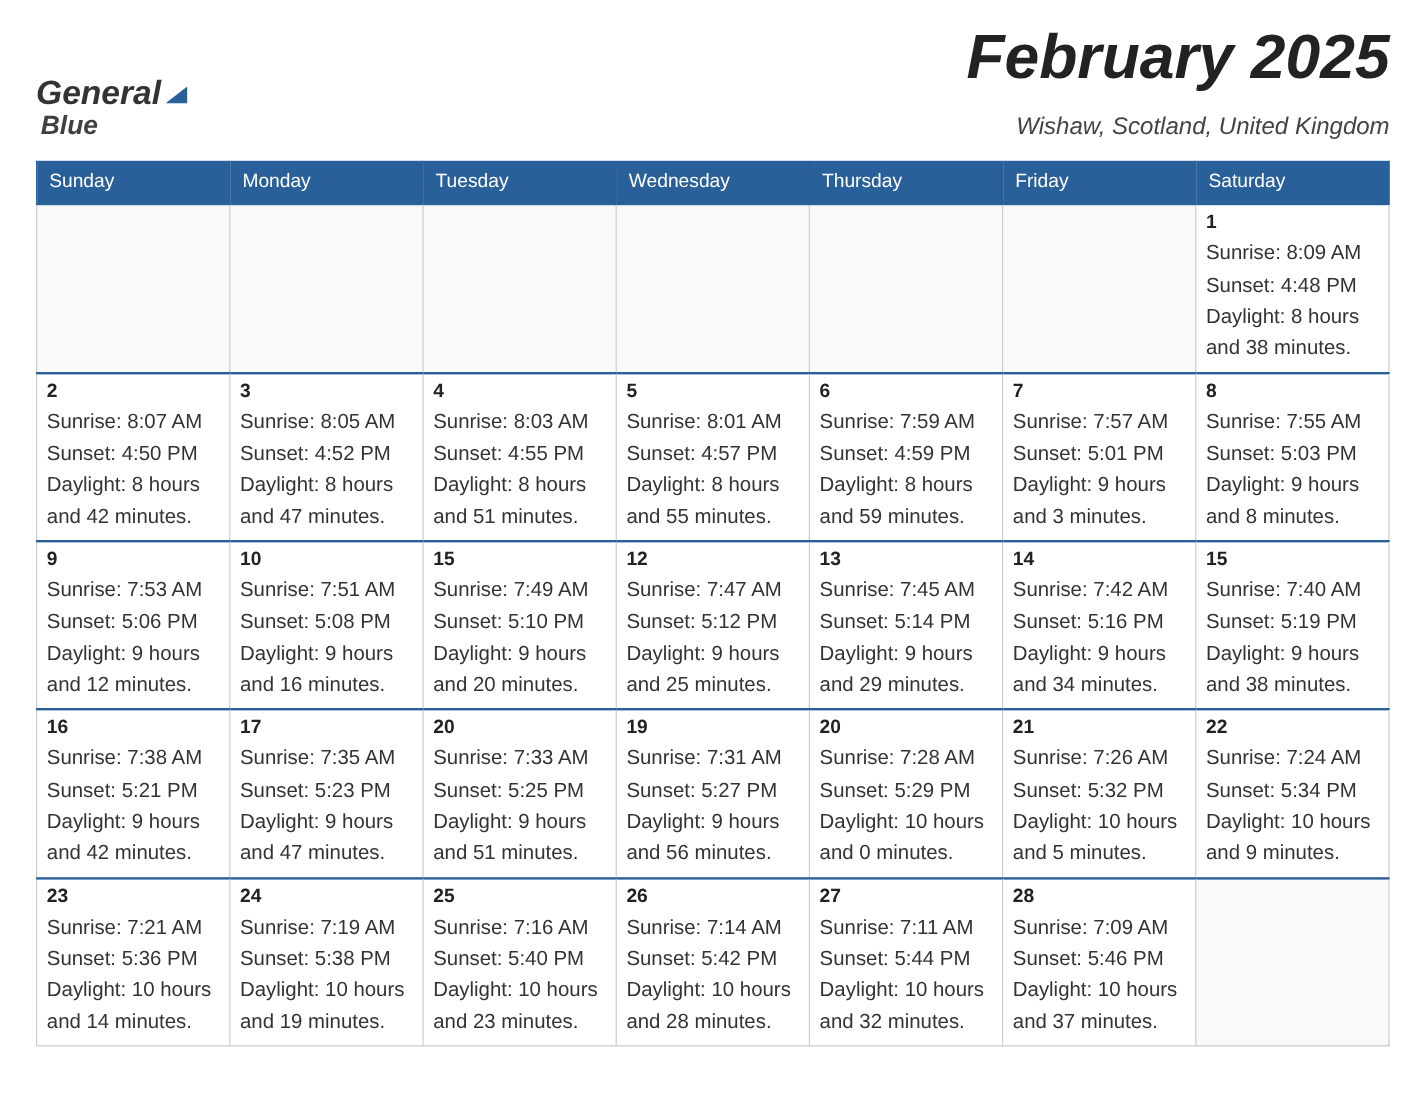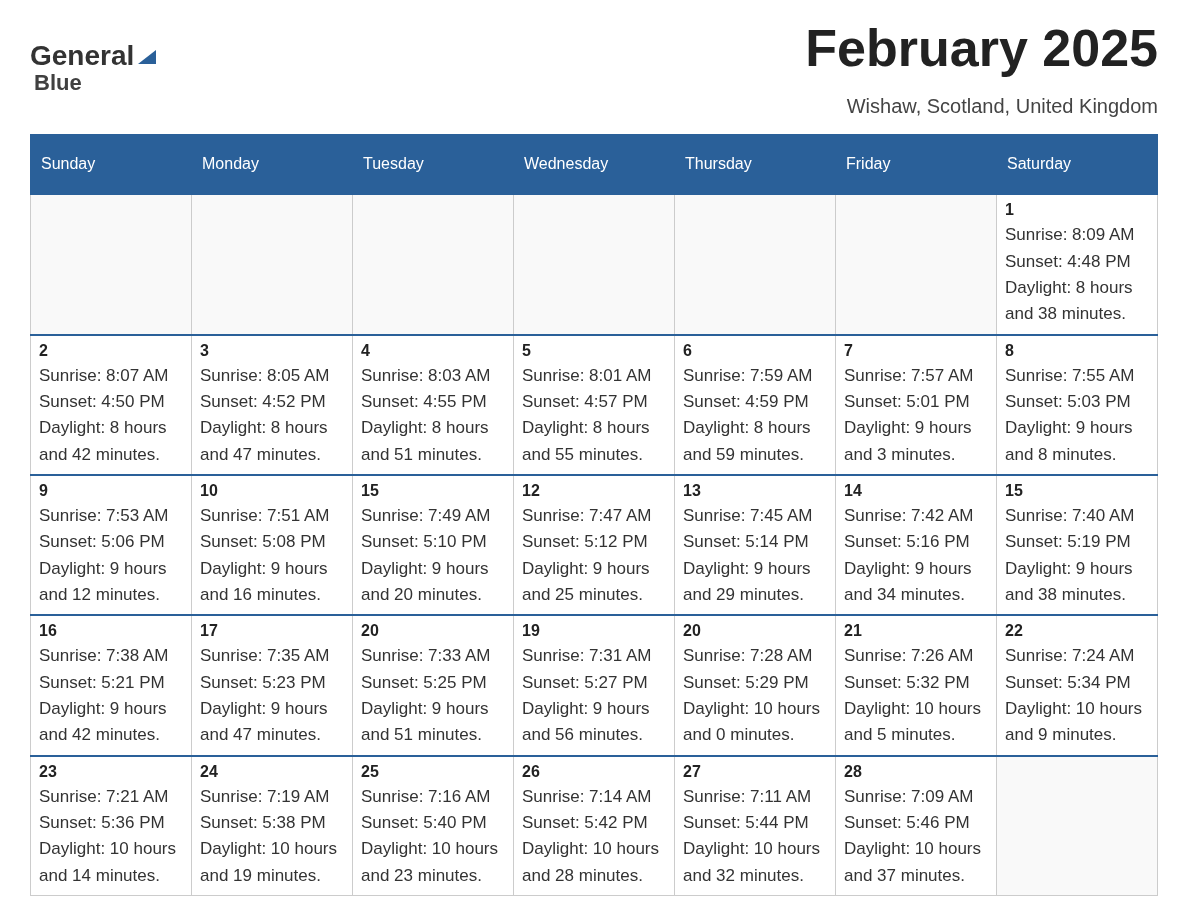--- a/index.html
+++ b/index.html
@@ -6,22 +6,23 @@
     body {
       font-family: Arial, sans-serif;
       background: #fff;
       width: 1188px;
       min-height: 918px;
       padding: 20px 30px;
     }
     .header {
       display: flex;
       justify-content: space-between;
-      align-items: center;
+      align-items: flex-end;
       margin-bottom: 16px;
+      font-style: italic;
     }
     .logo {
       display: flex;
       flex-direction: column;
       align-items: flex-start;
     }
     .logo-text {
       font-size: 28px;
       font-weight: bold;
       color: #333;
@@ -52,21 +53,21 @@
       color: #444;
       margin-top: 18px;
     }
     .calendar {
       width: 100%;
       border-collapse: collapse;
     }
     .calendar th {
       background-color: #2a6099;
       color: #fff;
-      padding: 20px 10px;
+      padding: 8px 10px;
       text-align: left;
       font-size: 16px;
       font-weight: normal;
       border: 1px solid #2a6099;
     }
     .calendar td {
       vertical-align: top;
       padding: 6px 8px;
       border: 1px solid #ccc;
       border-top: 2px solid #2a6099;

